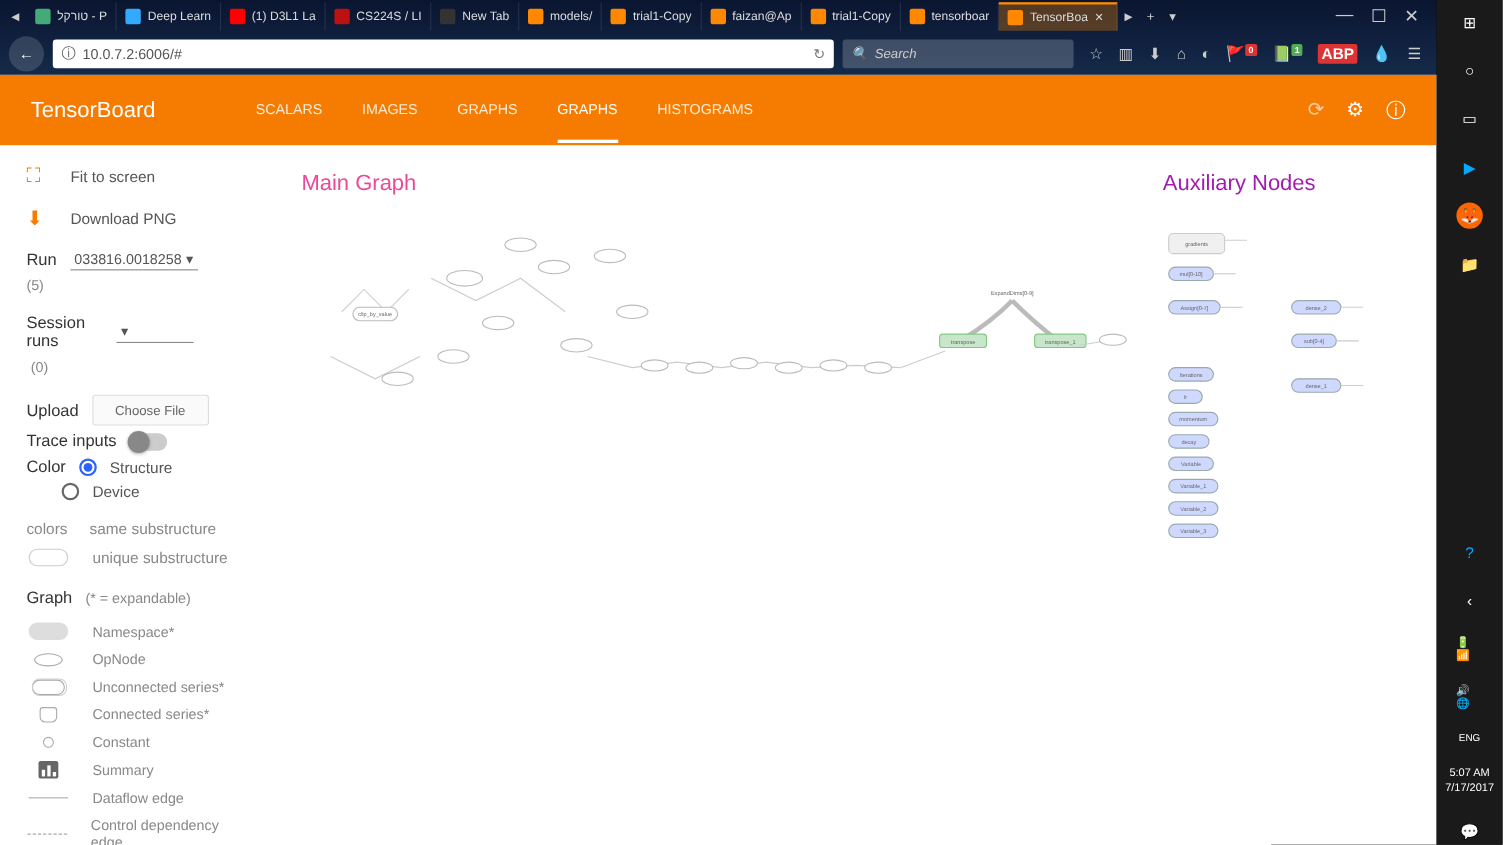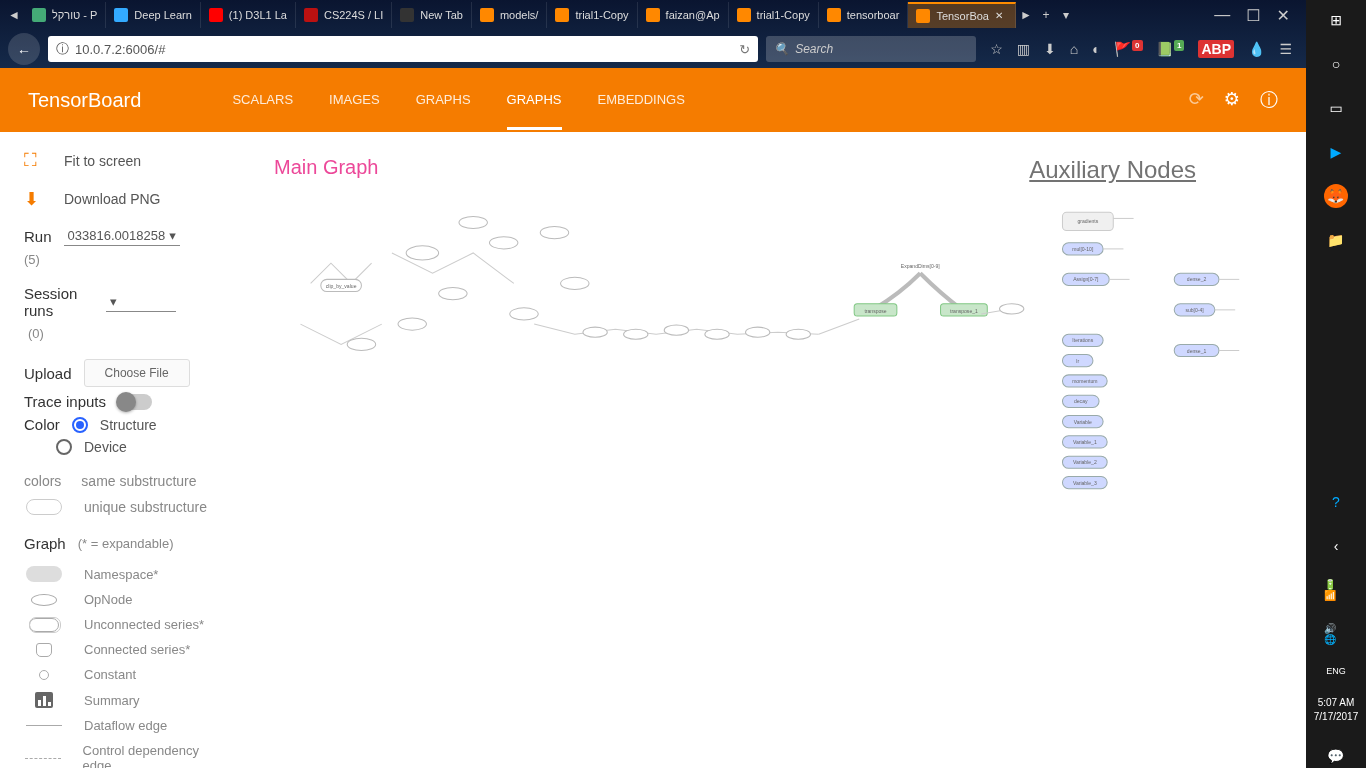--- a/index.html
+++ b/index.html
@@ -62,21 +62,21 @@
 .stack-shape::after { content: ''; position: absolute; right: -3px; top: -2px; width: 30px; height: 14px; border: 1px solid #ccc; border-radius: 7px; }
 .circle-shape { width: 10px; height: 10px; border: 1px solid #aaa; border-radius: 50%; }
 .db-shape { width: 16px; height: 14px; border: 1px solid #aaa; border-radius: 3px 3px 5px 5px; }
 .bar-shape { width: 18px; height: 16px; background: #666; border-radius: 2px; position: relative; display:flex; align-items:flex-end; justify-content:center; gap:2px; padding:2px;}
 .bar-shape span{width:3px;background:#fff;}
 .line-solid { width: 36px; height: 1px; background: #aaa; }
 .line-dash { width: 36px; border-top: 1px dashed #aaa; }
 
 .graph-canvas { flex: 1; position: relative; padding: 24px; overflow: hidden; }
 .graph-title { font-size: 20px; color: #ec4899; font-weight: 400; }
-.aux-title { position: absolute; right: 110px; top: 24px; font-size: 24px; color: #737373; text-decoration: underline; }
+.aux-title { position: absolute; right: 110px; top: 24px; font-size: 20px; color: #a21caf; }
 .graph-svg { position: absolute; top: 60px; left: 20px; right: 20px; bottom: 20px; }
 .g-node { fill: #fff; stroke: #bbb; stroke-width: 1; }
 .g-node-pill { fill: #cfd8ff; stroke: #9aa; }
 .g-node-green { fill: #c8e6c9; stroke: #81c784; }
 .g-node-grad { fill: #f0f0f0; stroke: #ccc; }
 .g-text { font-size: 5px; fill: #666; text-anchor: middle; }
 .g-edge { stroke: #ccc; stroke-width: 1; fill: none; }
 .g-edge-thick { stroke: #bbb; stroke-width: 4; fill: none; }
 </style>
 </head>
@@ -167,21 +167,21 @@
   </div>
 
   <div class="tensorboard">
     <div class="tb-header">
       <div class="tb-logo">TensorBoard</div>
       <div class="tb-tabs">
         <div class="tb-tab">SCALARS</div>
         <div class="tb-tab">IMAGES</div>
         <div class="tb-tab">GRAPHS</div>
         <div class="tb-tab active">GRAPHS</div>
-        <div class="tb-tab">EMBEDDINGS</div>
+        <div class="tb-tab">HISTOGRAMS</div>
       </div>
       <div class="tb-header-icons">
         <span style="opacity:.6">⟳</span>
         <span>⚙</span>
         <span>ⓘ</span>
       </div>
     </div>
 
     <div class="tb-body">
       <div class="tb-sidebar">

